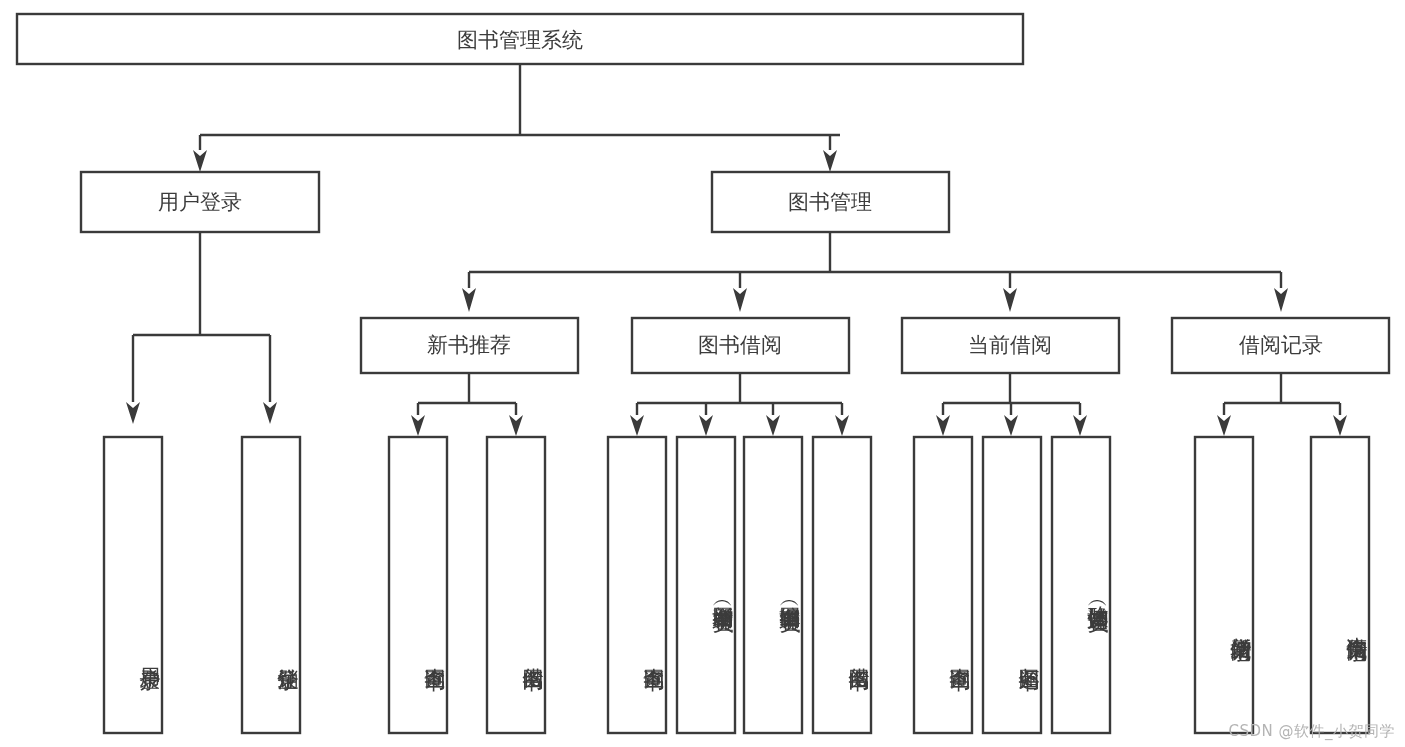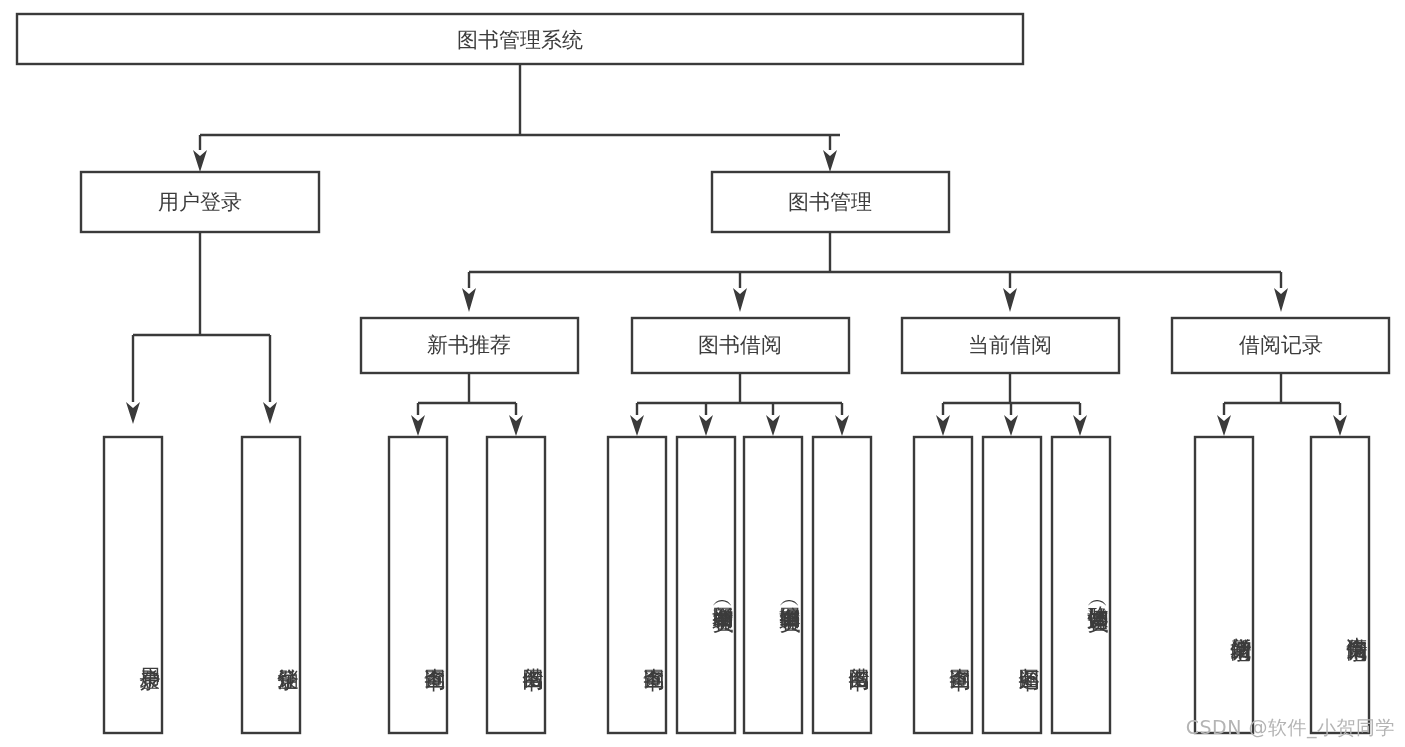--- a/index.html
+++ b/index.html
@@ -60,21 +60,21 @@
     align-items: flex-start;
     justify-content: center;
     white-space: nowrap;
     pointer-events: none;
   }
   .watermark {
     position: absolute;
     right: 10px;
     bottom: 6px;
     font-family: "DejaVu Sans", "Liberation Sans", sans-serif;
-    font-size: 19px;
+    font-size: 15px;
     color: #b4b4b4;
     white-space: nowrap;
     letter-spacing: 0.5px;
   }
 </style>
 </head>
 <body>
 
 <div id="diagram-root">
 

